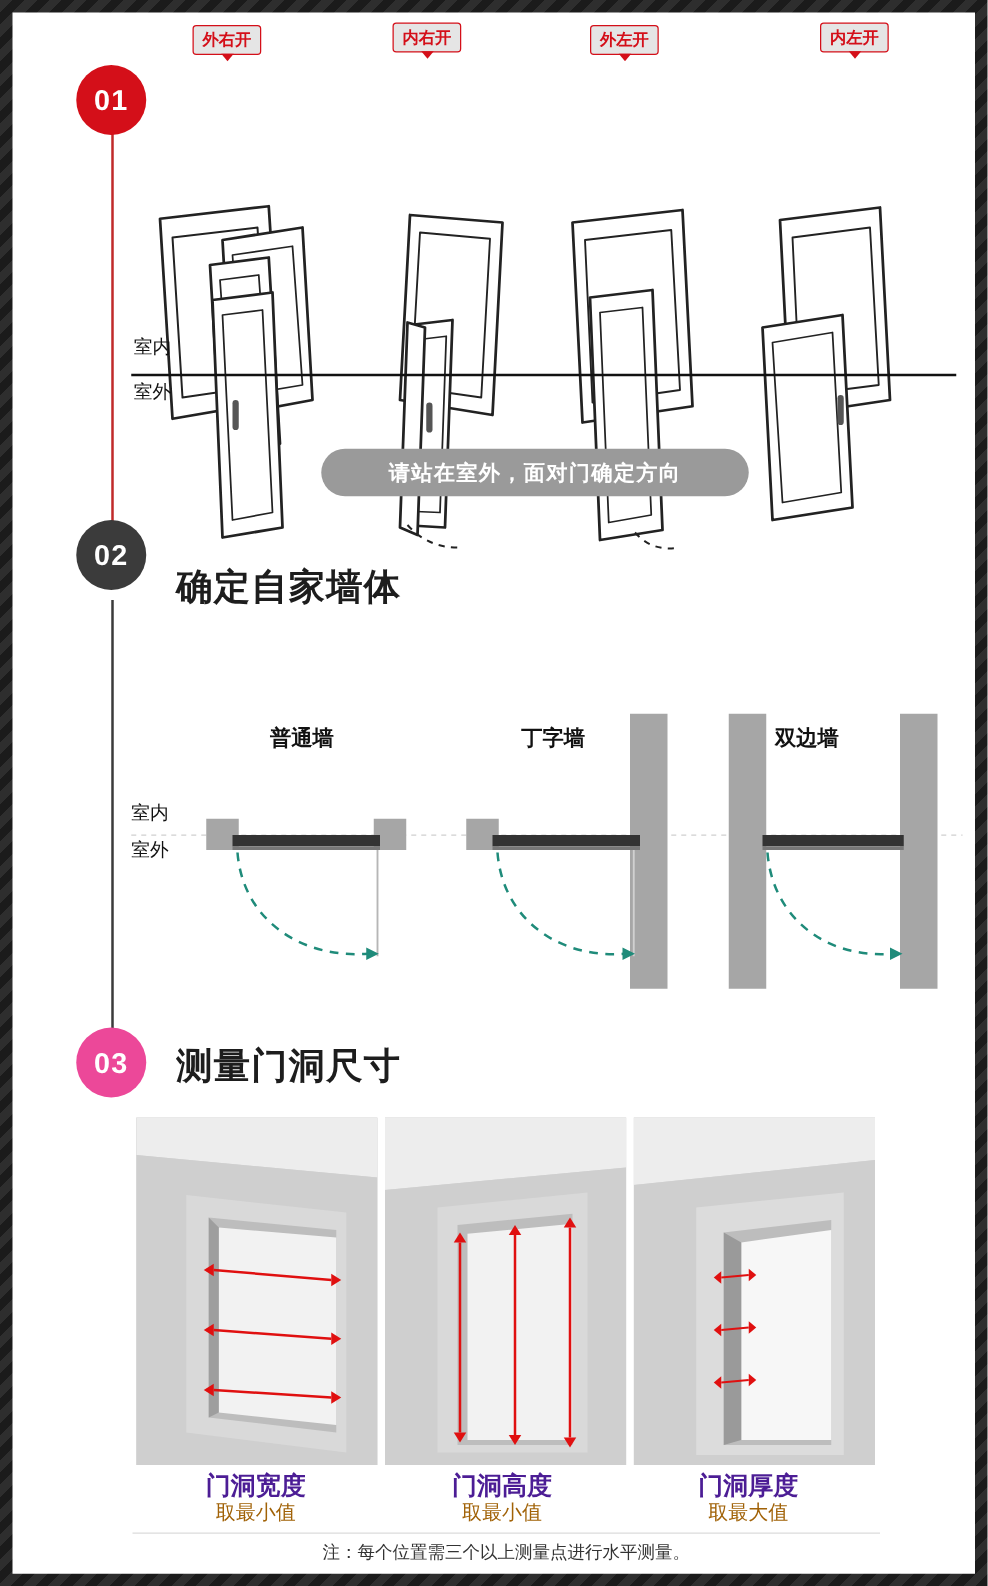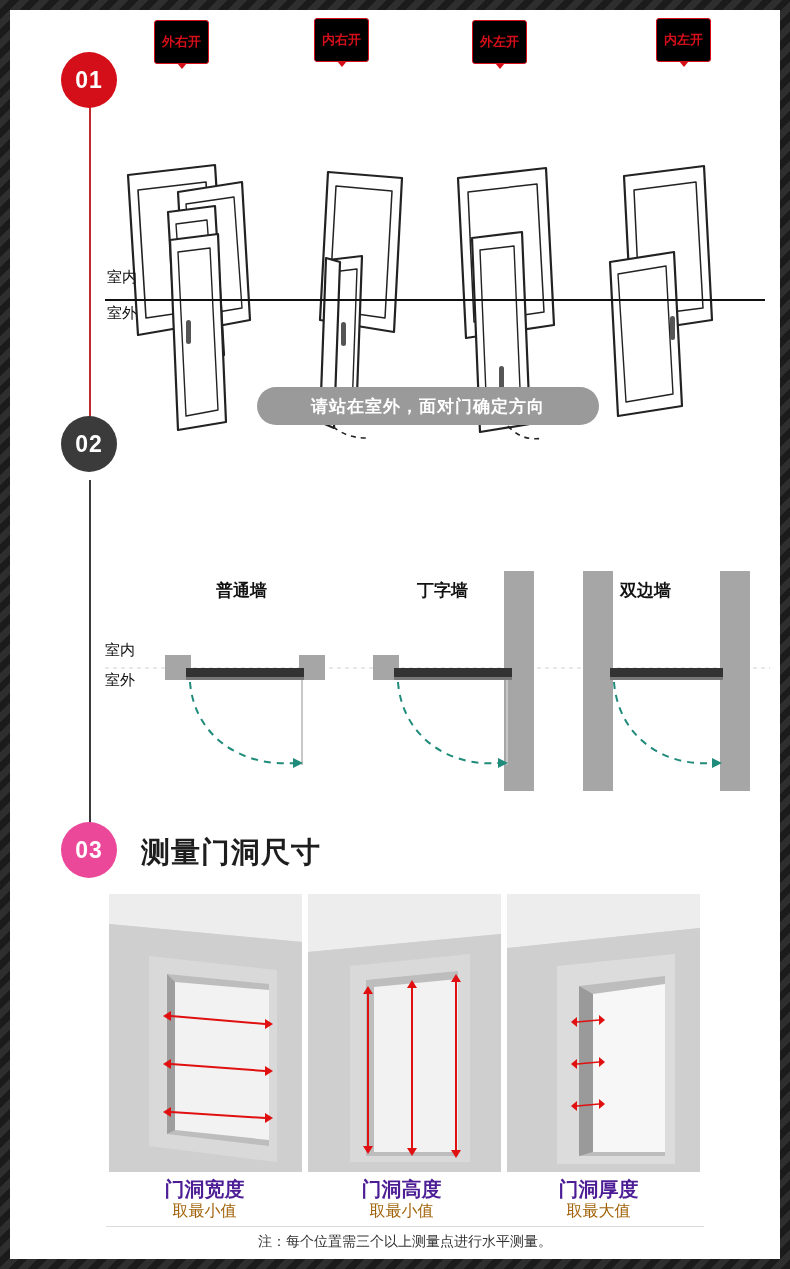--- a/index.html
+++ b/index.html
@@ -34,43 +34,43 @@
   .badge02{left:51px;top:406px;background:#3b3b3b;}
   .badge03{left:51px;top:812px;background:#ec4899;}
 
   .step-title{
     position:absolute;font-size:29px;font-weight:bold;color:#1d1d1d;letter-spacing:1px;
   }
   .t1{left:131px;top:55px;}
   .t2{left:131px;top:440px;}
   .t3{left:131px;top:823px;}
   .tag{
-    position:absolute;border:1px solid #d40f19;color:#d40f19;background:#000000;
-    font-size:13px;font-weight:bold;padding:12px 7px;border-radius:3px;white-space:nowrap;
+    position:absolute;border:1px solid #d40f19;color:#d40f19;background:#e5e5e5;
+    font-size:13px;font-weight:bold;padding:2px 7px;border-radius:3px;white-space:nowrap;
   }
   .tag:after{
     content:"";position:absolute;left:50%;margin-left:-5px;bottom:-6px;
     width:0;height:0;border-left:5px solid transparent;border-right:5px solid transparent;
     border-top:6px solid #d40f19;
   }
   .tag1{left:144px;top:10px;}
   .tag2{left:304px;top:8px;}
   .tag3{left:462px;top:10px;}
   .tag4{left:646px;top:8px;}
 
   .ground{
     position:absolute;left:95px;top:289px;width:660px;height:2px;background:#111;
   }
   .lbl-in{position:absolute;left:97px;top:258px;font-size:15px;color:#111;}
   .lbl-out{position:absolute;left:97px;top:294px;font-size:15px;color:#111;}
 
   .notebar{
     position:absolute;left:247px;top:349px;width:342px;height:38px;border-radius:19px;
     background:#9a9a9a;color:#fff;font-size:17px;font-weight:bold;
-    display:flex;align-items:center;justify-content:center;letter-spacing:1px;margin-top:28px;
+    display:flex;align-items:center;justify-content:center;letter-spacing:1px;
   }
 
   
   .wall-title{position:absolute;font-size:17px;font-weight:bold;color:#111;}
   .wt1{left:206px;top:569px;}
   .wt2{left:610px;top:569px;}
   .wt3{left:407px;top:569px;}
 
   .lbl-in2{position:absolute;left:95px;top:631px;font-size:15px;color:#111;}
   .lbl-out2{position:absolute;left:95px;top:661px;font-size:15px;color:#111;}
@@ -96,20 +96,21 @@
 
 <div class="frame">
  <div class="page">
 
   <div class="timeline" style="top:95px;height:335px;"></div>
   <div class="timeline dark" style="top:470px;height:345px;"></div>
 
   <div class="step-badge badge01">01</div>
 
   <div class="step-badge badge02">02</div>
+  <div class="step-title t2">确定自家墙体</div>
 
   <div class="step-badge badge03">03</div>
   <div class="step-title t3">测量门洞尺寸</div>
 
   <div class="tag tag1">外右开</div>
   <div class="tag tag2">内右开</div>
   <div class="tag tag3">外左开</div>
   <div class="tag tag4">内左开</div>
 
   <svg width="790" height="340" style="position:absolute;left:0;top:110px;">

